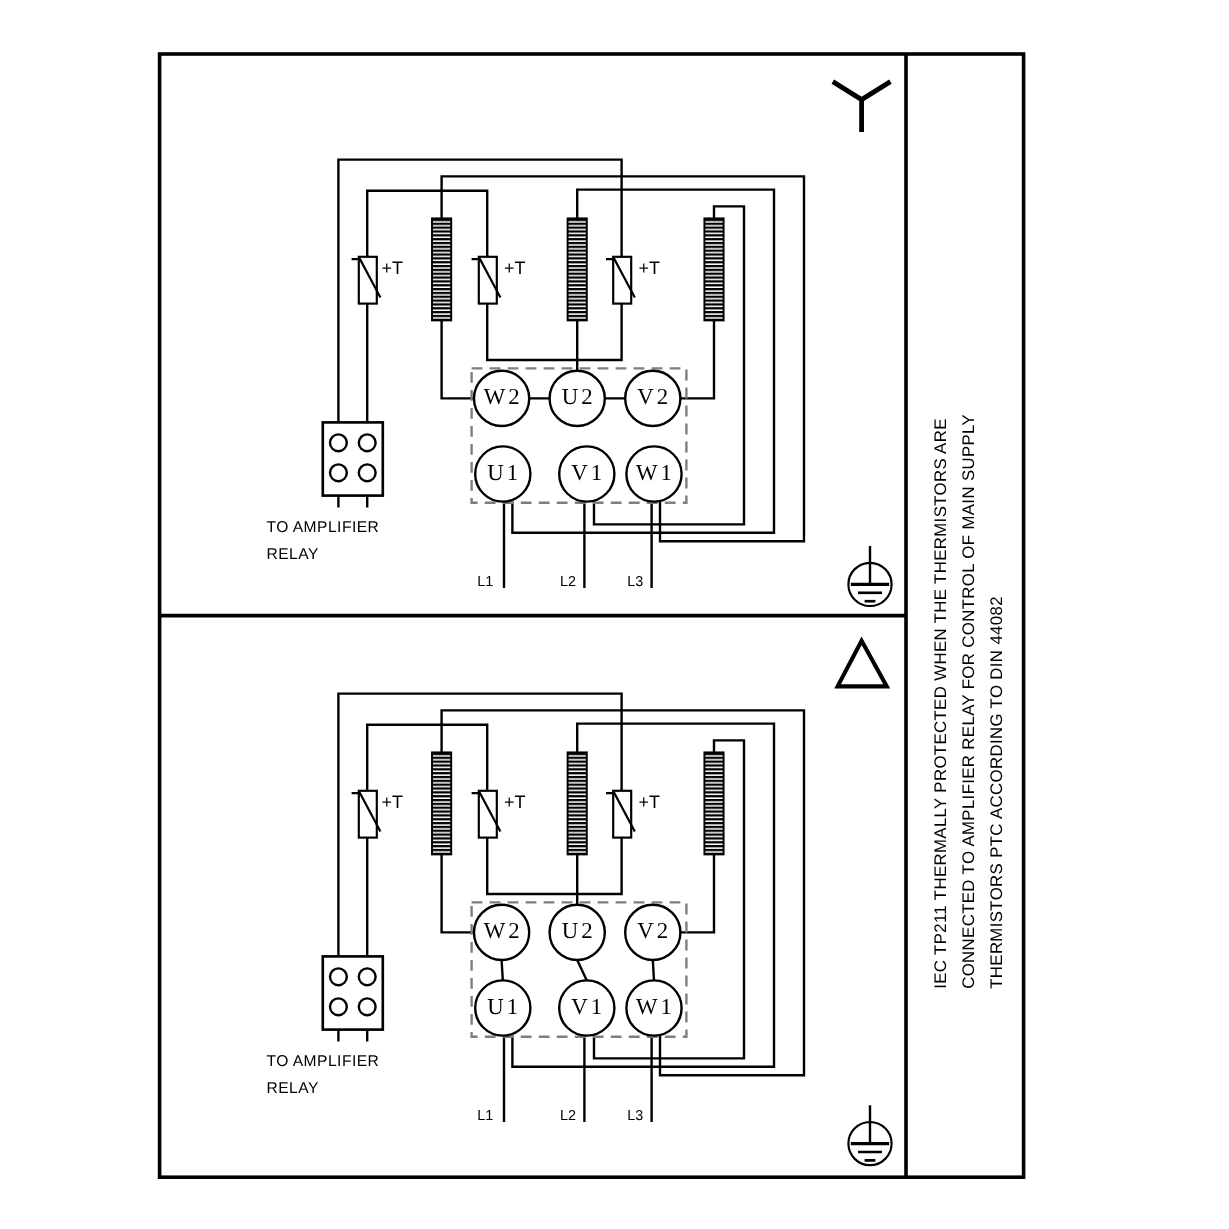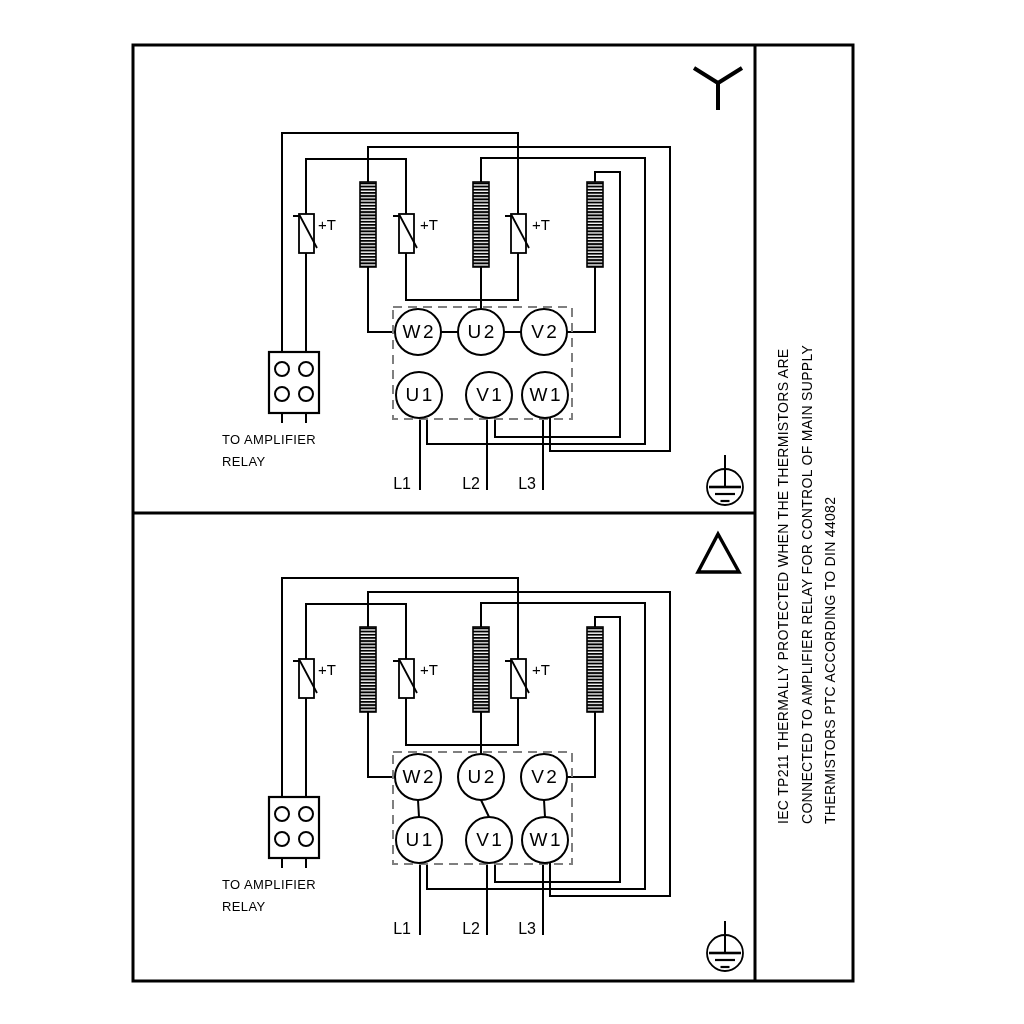--- a/index.html
+++ b/index.html
@@ -1,21 +1,21 @@
 <!DOCTYPE html>
 <html><head>
 <meta charset="utf-8">
 <style>
   html,body{margin:0;padding:0;background:#ffffff;}
   #stage{position:relative;width:1024px;height:1024px;background:#ffffff;
          font-family:"Liberation Sans", sans-serif;color:#000;overflow:hidden;}
   #diagram-svg{position:absolute;left:0;top:0;}
   .lbl{position:absolute;white-space:nowrap;color:#000;}
-  .term-lbl{font-size:19px;letter-spacing:2.5px;transform:translate(-50%,-50%);text-indent:2.5px;}
-  .mains-lbl{font-size:16px;font-weight:500;transform:translate(-100%,-50%);}
+  .term-lbl{font-size:19px;letter-spacing:2.5px;transform:translate(-50%,-50%);text-indent:2.5px;font-family:Liberation Serif, serif;}
+  .mains-lbl{font-size:12px;font-weight:500;transform:translate(-100%,-50%);}
   .pt-lbl{font-size:15px;transform:translate(0,-50%);}
   .relay-lbl{font-size:13px;letter-spacing:0.4px;transform:translate(0,-50%);}
   .vnote{position:absolute;white-space:nowrap;font-size:14px;letter-spacing:0.3px;
          transform-origin:0 0;transform:rotate(-90deg);line-height:17px;}
 </style>
 </head>
 <body>
 
 <div id="stage">
 

